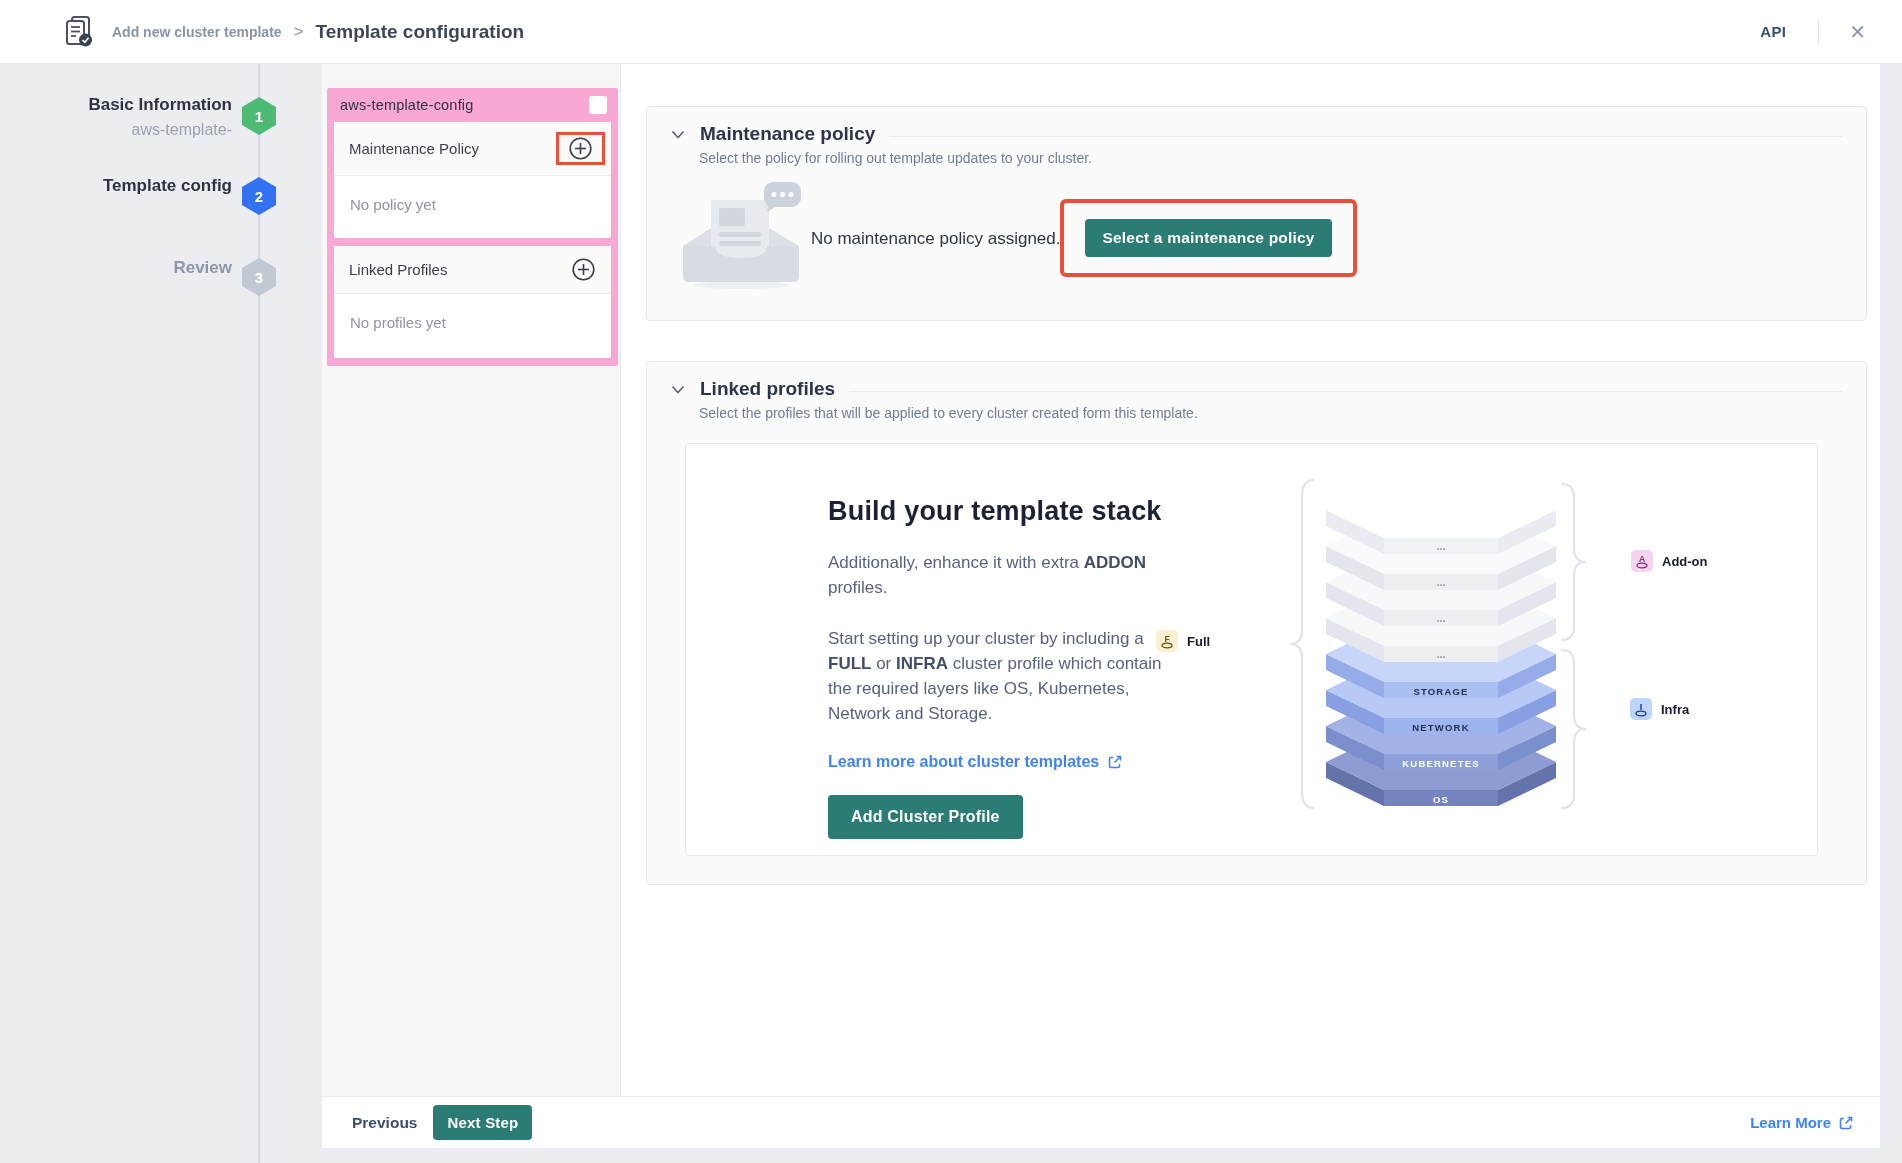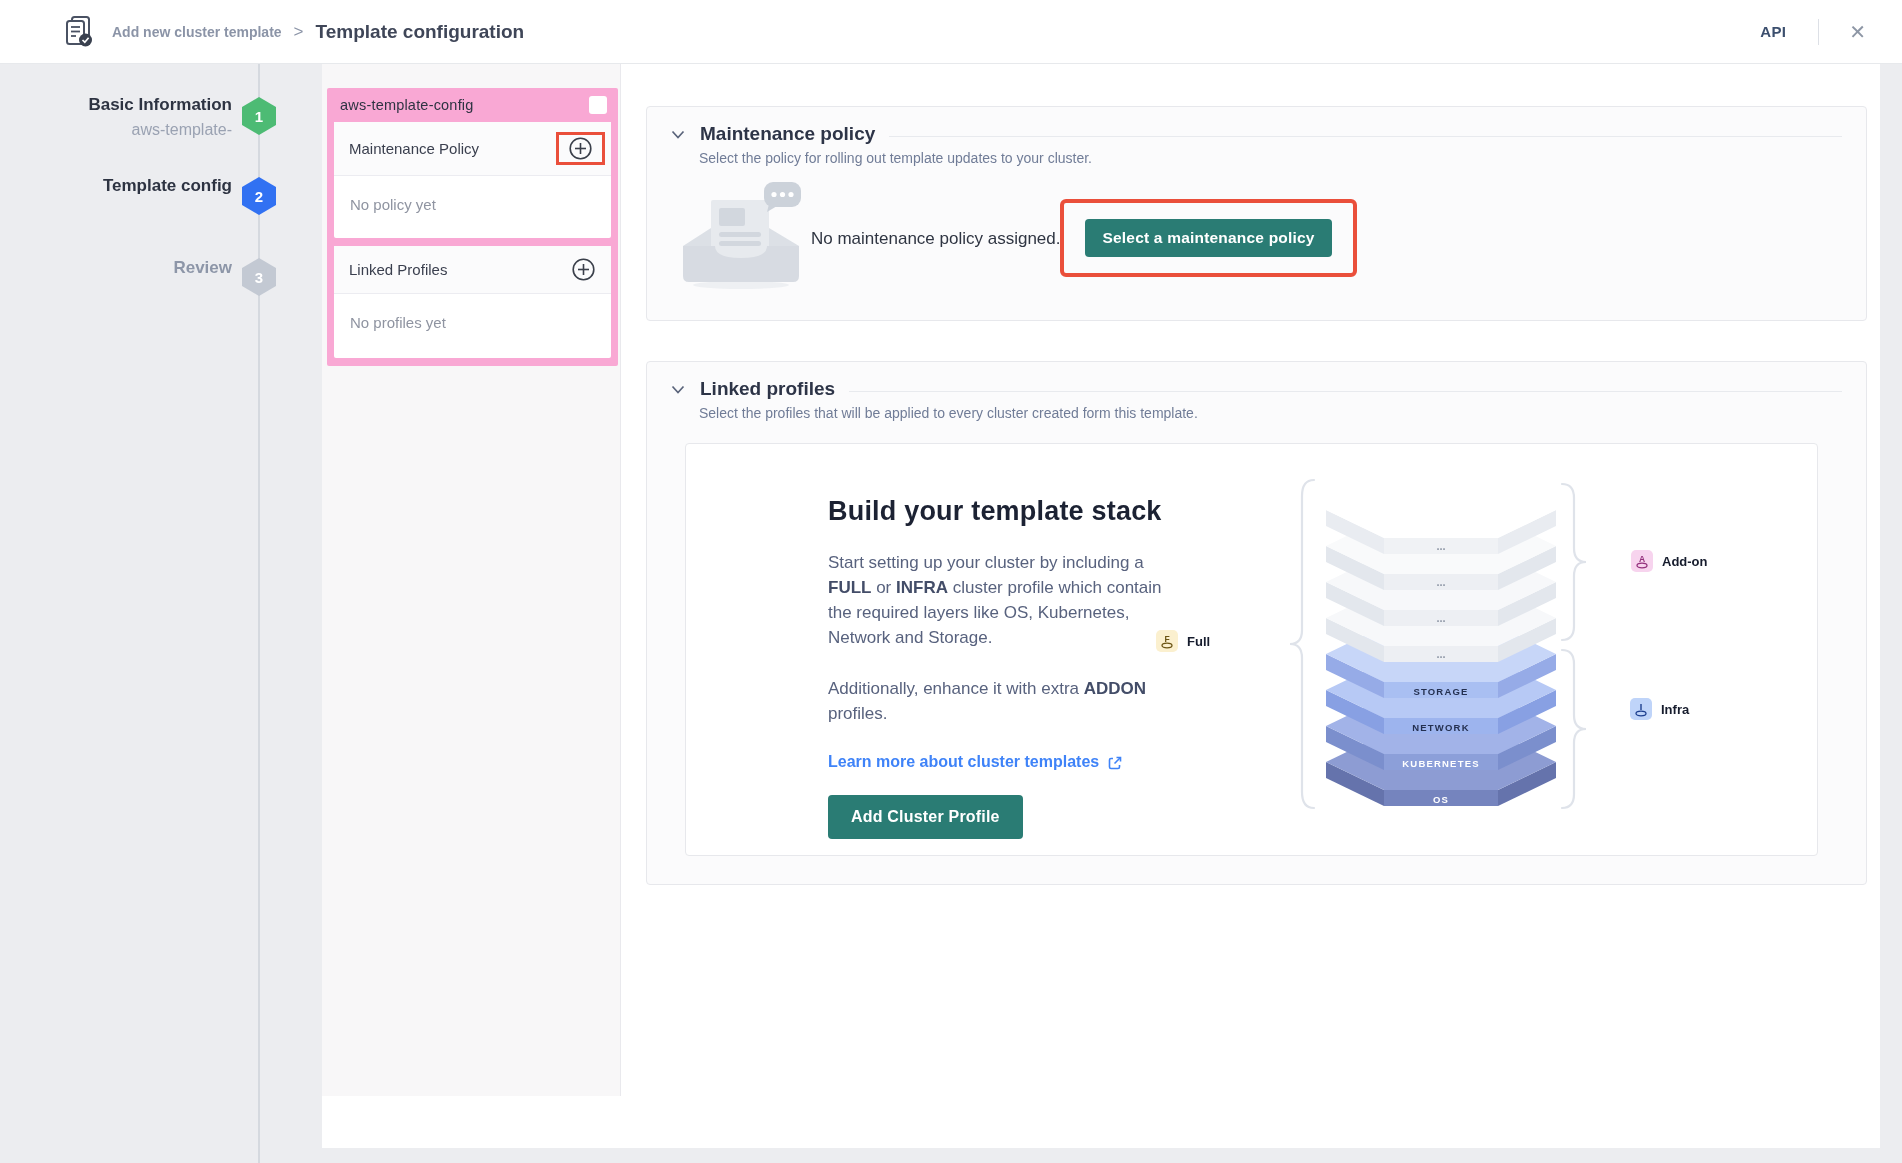--- a/index.html
+++ b/index.html
@@ -79,21 +79,21 @@
   .red-frame { border:4px solid #ea4f3b; border-radius:6px; padding:16px 21px; }
 
   .gap { height:40px; }
 
   
   .profile-card { position:relative; border:1px solid #e7e8ec; border-radius:4px; background:#fff; margin:22px 24px 14px 14px; height:413px; }
   .card-text { position:absolute; left:142px; top:52px; width:336px; }
   .card-text h2 { font-size:27px; font-weight:700; color:#1c2233; margin-bottom:24px; letter-spacing:.2px; }
   .card-text p { font-size:17px; line-height:1.47; color:#58627e; margin-bottom:26px; }
   .card-text p strong { color:#434d68; }
-  .link-row { display:flex; align-items:flex-end; gap:8px; font-size:16px; font-weight:600; color:#3f83f8; cursor:pointer; }
+  .link-row { display:flex; align-items:center; gap:8px; font-size:16px; font-weight:600; color:#3f83f8; cursor:pointer; }
   .card-text .btn-teal { margin-top:24px; font-size:16px; padding:13px 23px; }
 
   
   .illus { position:absolute; left:440px; top:26px; width:620px; height:348px; }
   .illus svg.stack { position:absolute; left:100px; top:0; }
   .badge-row { position:absolute; display:flex; align-items:center; gap:9px; }
   .badge { width:22px; height:22px; border-radius:5px; display:flex; align-items:center; justify-content:center; }
   .badge-label { font-size:13px; font-weight:700; color:#161c2d; }
 
   
@@ -246,22 +246,22 @@
             </svg>
         </span>
         <span class="section-title">Linked profiles</span>
         <span class="head-rule"></span>
       </div>
       <div class="section-sub">Select the profiles that will be applied to every cluster created form this template.</div>
 
       <div class="profile-card">
         <div class="card-text">
           <h2>Build your template stack</h2>
+          <p><span>Additionally, enhance it with extra </span><strong>ADDON</strong><span> profiles.</span></p>
           <p><span>Start setting up your cluster by including a </span><strong>FULL</strong><span> or </span><strong>INFRA</strong><span> cluster profile which contain the required layers like OS, Kubernetes, Network and Storage.</span></p>
-          <p><span>Additionally, enhance it with extra </span><strong>ADDON</strong><span> profiles.</span></p>
           <div class="link-row">
             <span>Learn more about cluster templates</span>
             <svg width="16" height="16" viewBox="0 0 16 16">
               <path d="M6 3.5 H4 Q2.5 3.5 2.5 5 V12 Q2.5 13.5 4 13.5 H11 Q12.5 13.5 12.5 12 V10" fill="none" stroke="#3f83f8" stroke-width="1.6"></path>
               <path d="M9.5 2.5 H13.5 V6.5" fill="none" stroke="#3f83f8" stroke-width="1.6"></path>
               <line x1="13.2" y1="2.8" x2="7.5" y2="8.5" stroke="#3f83f8" stroke-width="1.6"></line>
             </svg>
           </div>
           <button class="btn-teal">Add Cluster Profile</button>
         </div>
@@ -365,13 +365,26 @@
                 <ellipse cx="7" cy="11.5" rx="5" ry="2.3" fill="none" stroke="#1d3f8f" stroke-width="1.3"></ellipse>
               </svg>
             </span>
             <span class="badge-label">Infra</span>
           </div>
         </div>
       </div>
     </div>
   </div>
 
+  <div class="modal-footer">
+    <span class="prev-link">Previous</span>
+    <button class="btn-teal">Next Step</button>
+    <span class="footer-spacer"></span>
+    <span class="learn-more">
+      <span>Learn More</span>
+      <svg width="16" height="16" viewBox="0 0 16 16">
+        <path d="M6 3.5 H4 Q2.5 3.5 2.5 5 V12 Q2.5 13.5 4 13.5 H11 Q12.5 13.5 12.5 12 V10" fill="none" stroke="#3f83f8" stroke-width="1.6"></path>
+        <path d="M9.5 2.5 H13.5 V6.5" fill="none" stroke="#3f83f8" stroke-width="1.6"></path>
+        <line x1="13.2" y1="2.8" x2="7.5" y2="8.5" stroke="#3f83f8" stroke-width="1.6"></line>
+      </svg>
+    </span>
+  </div>
 </div>
 
 </body></html>

